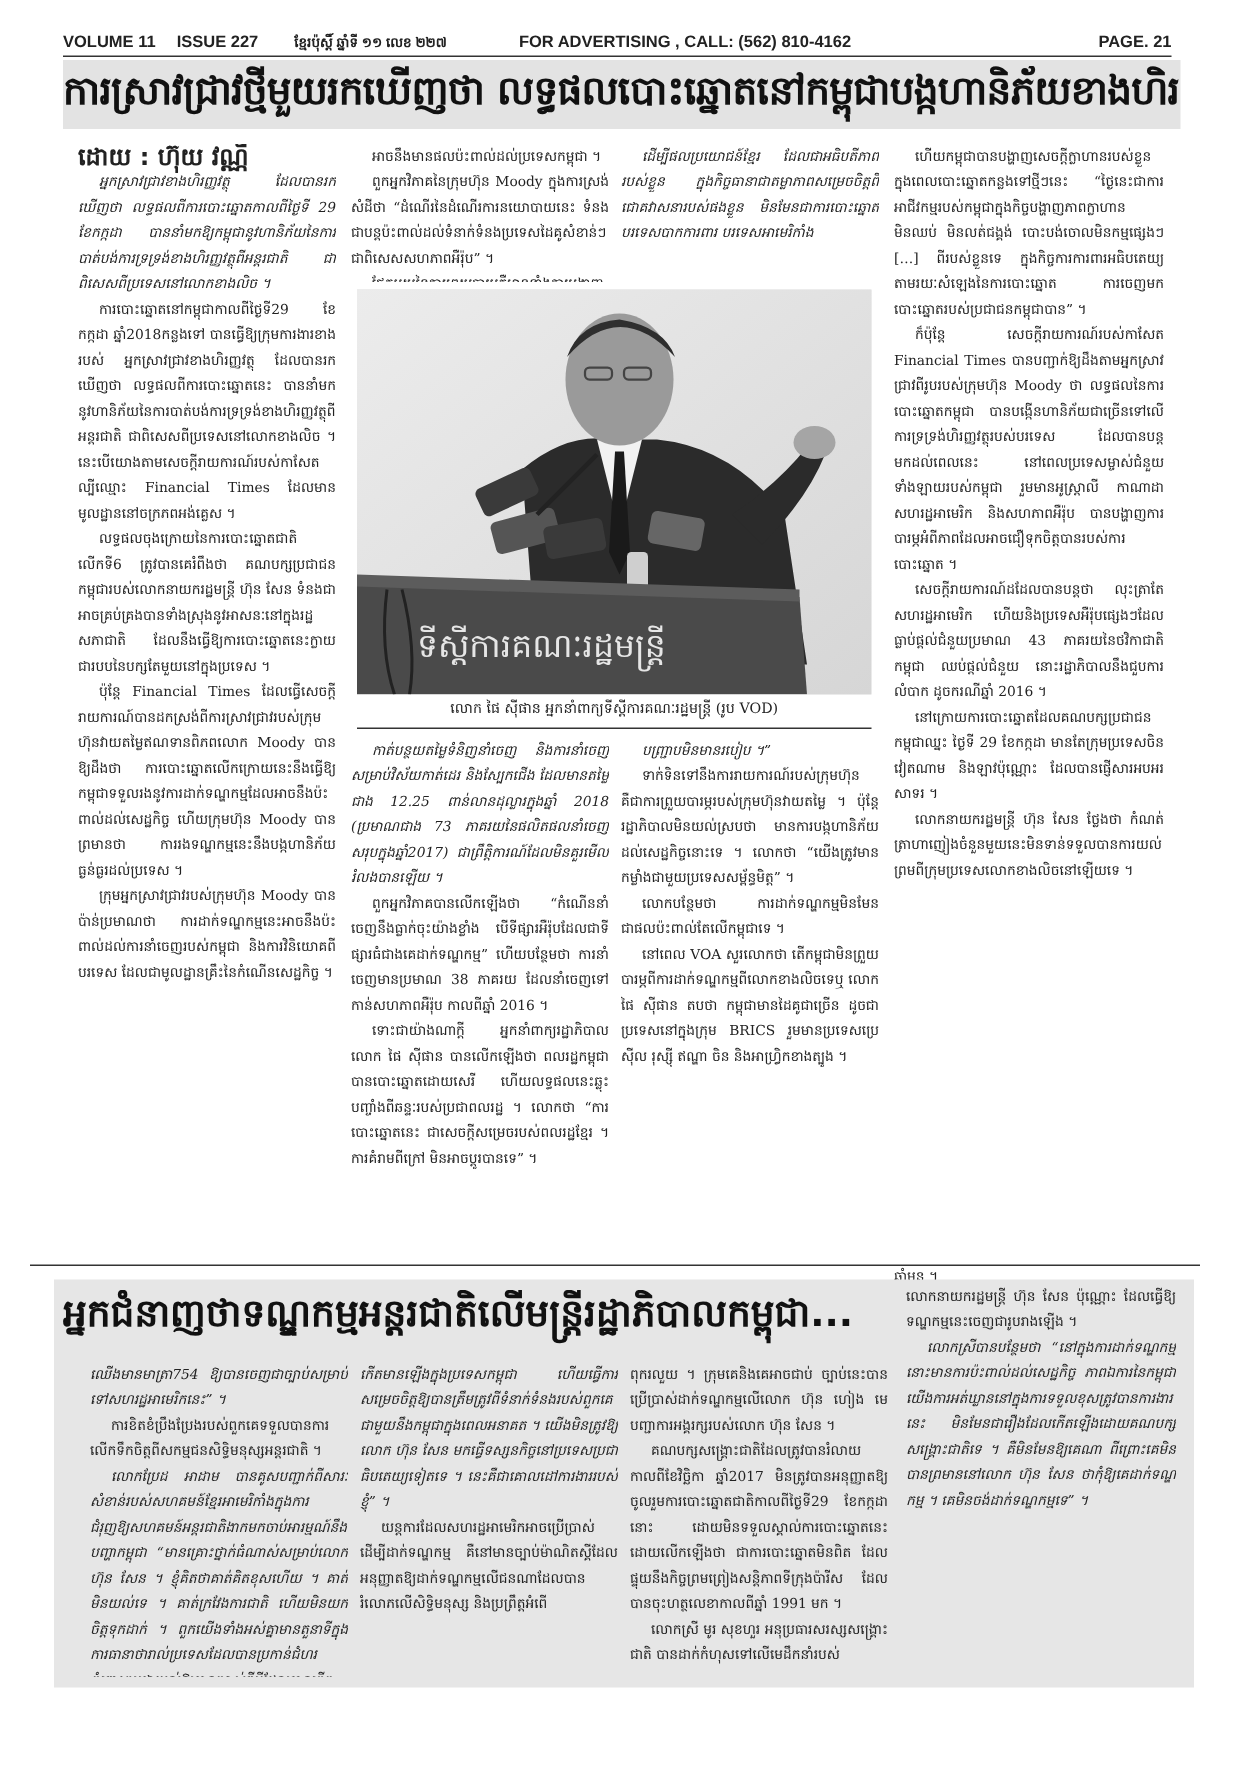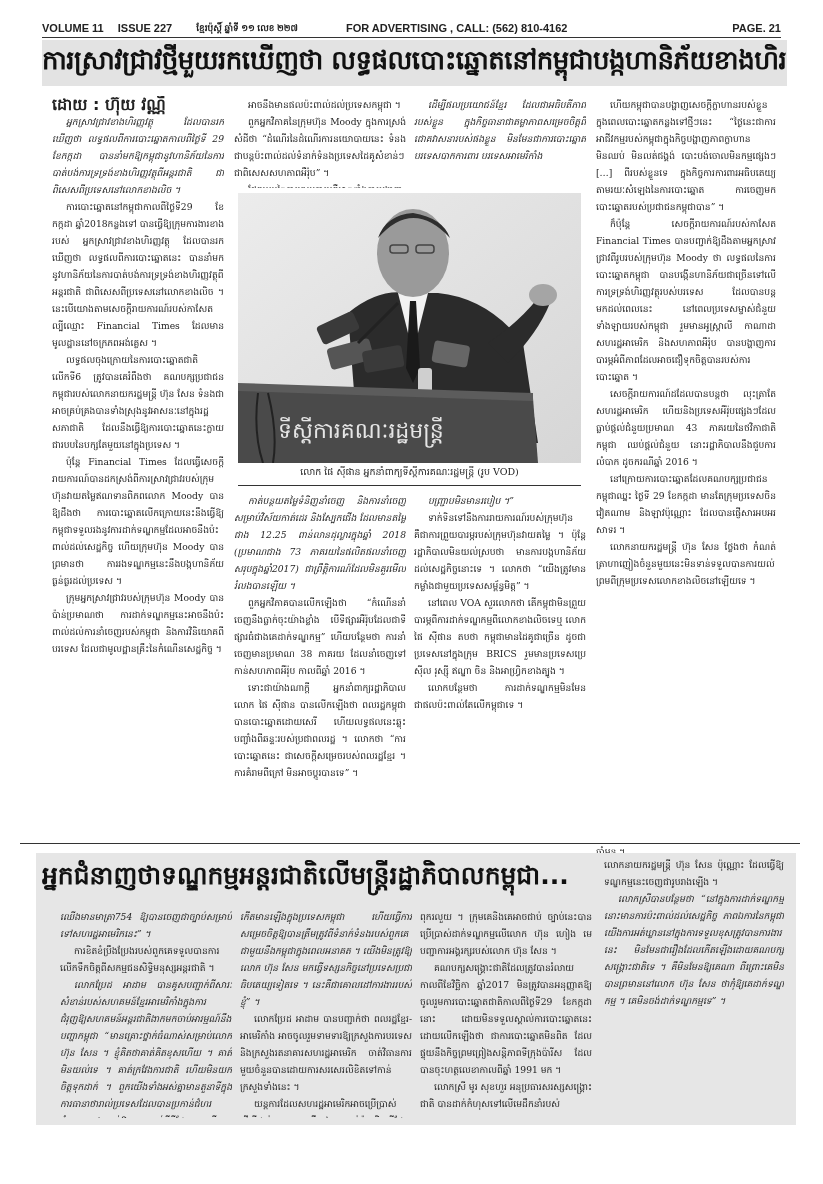--- a/index.html
+++ b/index.html
@@ -105,22 +105,22 @@
 
 <div class="col" style="left:234px; top:492px; width:172px; height:340px;">
   <p class="it">កាត់បន្ថយតម្លៃទំនិញនាំចេញ និងការនាំចេញសម្រាប់វិស័យកាត់ដេរ និងស្បែកជើង ដែលមានតម្លៃជាង 12.25 ពាន់លានដុល្លារក្នុងឆ្នាំ 2018 (ប្រមាណជាង 73 ភាគរយនៃផលិតផលនាំចេញសរុបក្នុងឆ្នាំ2017) ជាព្រឹត្តិការណ៍ដែលមិនគួរមើលរំលងបានឡើយ ។</p>
   <p>ពួកអ្នកវិភាគបានលើកឡើងថា “កំណើននាំចេញនឹងធ្លាក់ចុះយ៉ាងខ្លាំង បើទីផ្សារអឺរ៉ុបដែលជាទីផ្សារធំជាងគេដាក់ទណ្ឌកម្ម” ហើយបន្ថែមថា ការនាំចេញមានប្រមាណ 38 ភាគរយ ដែលនាំចេញទៅកាន់សហភាពអឺរ៉ុប កាលពីឆ្នាំ 2016 ។</p>
   <p>ទោះជាយ៉ាងណាក្តី អ្នកនាំពាក្យរដ្ឋាភិបាល លោក ផៃ ស៊ីផាន បានលើកឡើងថា ពលរដ្ឋកម្ពុជាបានបោះឆ្នោតដោយសេរី ហើយលទ្ធផលនេះឆ្លុះបញ្ចាំងពីឆន្ទៈរបស់ប្រជាពលរដ្ឋ ។ លោកថា “ការបោះឆ្នោតនេះ ជាសេចក្តីសម្រេចរបស់ពលរដ្ឋខ្មែរ ។ ការគំរាមពីក្រៅ មិនអាចប្តូរបានទេ” ។</p>
 </div>
 
 <div class="col" style="left:414px; top:492px; width:172px; height:340px;">
   <p class="it">បញ្ជ្រាបមិនមានរបៀប ។”</p>
   <p>ទាក់ទិនទៅនឹងការរាយការណ៍របស់ក្រុមហ៊ុន គឺជាការព្រួយបារម្ភរបស់ក្រុមហ៊ុនវាយតម្លៃ ។ ប៉ុន្តែ រដ្ឋាភិបាលមិនយល់ស្របថា មានការបង្កហានិភ័យដល់សេដ្ឋកិច្ចនោះទេ ។ លោកថា “យើងត្រូវមានកម្លាំងជាមួយប្រទេសសម្ព័ន្ធមិត្ត” ។</p>
+  <p>លោកបន្ថែមថា ការដាក់ទណ្ឌកម្មមិនមែនជាផលប៉ះពាល់តែលើកម្ពុជាទេ ។</p>
   <p>នៅពេល VOA សួរលោកថា តើកម្ពុជាមិនព្រួយបារម្ភពីការដាក់ទណ្ឌកម្មពីលោកខាងលិចទេឬ លោក ផៃ ស៊ីផាន តបថា កម្ពុជាមានដៃគូជាច្រើន ដូចជាប្រទេសនៅក្នុងក្រុម BRICS រួមមានប្រទេសប្រេស៊ីល រុស្ស៊ី ឥណ្ឌា ចិន និងអាហ្វ្រិកខាងត្បូង ។</p>
-  <p>លោកបន្ថែមថា ការដាក់ទណ្ឌកម្មមិនមែនជាផលប៉ះពាល់តែលើកម្ពុជាទេ ។</p>
 </div>
 
 <div class="col" style="left:596px; top:96px; width:180px; height:735px;">
   <p>ហើយកម្ពុជាបានបង្ហាញសេចក្តីក្លាហានរបស់ខ្លួនក្នុងពេលបោះឆ្នោតកន្លងទៅថ្មីៗនេះ “ថ្ងៃនេះជាការអាជីវកម្មរបស់កម្ពុជាក្នុងកិច្ចបង្ហាញភាពក្លាហាន មិនឈប់ មិនលត់ជង្គង់ បោះបង់ចោលមិនកម្មផ្សេងៗ […] ពីរបស់ខ្លួនទេ ក្នុងកិច្ចការការពារអធិបតេយ្យ តាមរយៈសំឡេងនៃការបោះឆ្នោត ការចេញមកបោះឆ្នោតរបស់ប្រជាជនកម្ពុជាបាន” ។</p>
   <p>ក៏ប៉ុន្តែ សេចក្តីរាយការណ៍របស់កាសែត Financial Times បានបញ្ជាក់ឱ្យដឹងតាមអ្នកស្រាវជ្រាវពីរូបរបស់ក្រុមហ៊ុន Moody ថា លទ្ធផលនៃការបោះឆ្នោតកម្ពុជា បានបង្កើនហានិភ័យជាច្រើនទៅលើការទ្រទ្រង់ហិរញ្ញវត្ថុរបស់បរទេស ដែលបានបន្តមកដល់ពេលនេះ នៅពេលប្រទេសម្ចាស់ជំនួយទាំងឡាយរបស់កម្ពុជា រួមមានអូស្ត្រាលី កាណាដា សហរដ្ឋអាមេរិក និងសហភាពអឺរ៉ុប បានបង្ហាញការបារម្ភអំពីភាពដែលអាចជឿទុកចិត្តបានរបស់ការបោះឆ្នោត ។</p>
   <p>សេចក្តីរាយការណ៍ដដែលបានបន្តថា លុះត្រាតែសហរដ្ឋអាមេរិក ហើយនិងប្រទេសអឺរ៉ុបផ្សេងៗដែលធ្លាប់ផ្តល់ជំនួយប្រមាណ 43 ភាគរយនៃថវិកាជាតិកម្ពុជា ឈប់ផ្តល់ជំនួយ នោះរដ្ឋាភិបាលនឹងជួបការលំបាក ដូចករណីឆ្នាំ 2016 ។</p>
   <p>នៅក្រោយការបោះឆ្នោតដែលគណបក្សប្រជាជនកម្ពុជាឈ្នះ ថ្ងៃទី 29 ខែកក្កដា មានតែក្រុមប្រទេសចិន វៀតណាម និងឡាវប៉ុណ្ណោះ ដែលបានផ្ញើសារអបអរសាទរ ។</p>
   <p>លោកនាយករដ្ឋមន្ត្រី ហ៊ុន សែន ថ្លែងថា កំណត់ត្រាហាញៀងចំនួនមួយនេះមិនទាន់ទទួលបានការយល់ព្រមពីក្រុមប្រទេសលោកខាងលិចនៅឡើយទេ ។</p>
 </div>
 
@@ -133,21 +133,20 @@
 <div class="box2"></div>
 <div class="box2-headline">អ្នកជំនាញថាទណ្ឌកម្មអន្តរជាតិលើមន្ត្រីរដ្ឋាភិបាលកម្ពុជា...</div>
 
 <div class="col" style="left:60px; top:908px; width:172px; height:210px;">
   <p class="it" style="text-indent:0">ឈើងមានមាត្រា754 ឱ្យបានចេញជាច្បាប់សម្រាប់ទៅសហរដ្ឋអាមេរិកនេះ” ។</p>
   <p>ការខិតខំប្រឹងប្រែងរបស់ពួកគេទទួលបានការលើកទឹកចិត្តពីសកម្មជនសិទ្ធិមនុស្សអន្តរជាតិ ។</p>
   <p class="it">លោកប្រែដ អាដាម បានគូសបញ្ជាក់ពីសារៈសំខាន់របស់សហគមន៍ខ្មែរអាមេរិកាំងក្នុងការជំរុញឱ្យសហគមន៍អន្តរជាតិងាកមកចាប់អារម្មណ៍នឹងបញ្ហាកម្ពុជា “មានគ្រោះថ្នាក់ធំណាស់សម្រាប់លោក ហ៊ុន សែន ។ ខ្ញុំគិតថាគាត់គិតខុសហើយ ។ គាត់មិនយល់ទេ ។ គាត់ក្រវែងការជាតិ ហើយមិនយកចិត្តទុកដាក់ ។ ពួកយើងទាំងអស់គ្នាមានតួនាទីក្នុងការធានាថារាល់ប្រទេសដែលបានប្រកាន់ជំហរចំពោះកម្ពុជាយល់ឱ្យបានច្បាស់ពីអ្វីដែលបានកើតឡើង</p>
 </div>
 <div class="col" style="left:240px; top:908px; width:172px; height:210px;">
   <p class="it" style="text-indent:0">កើតមានឡើងក្នុងប្រទេសកម្ពុជា ហើយធ្វើការសម្រេចចិត្តឱ្យបានត្រឹមត្រូវពីទំនាក់ទំនងរបស់ពួកគេជាមួយនឹងកម្ពុជាក្នុងពេលអនាគត ។ យើងមិនត្រូវឱ្យលោក ហ៊ុន សែន មកធ្វើទស្សនកិច្ចនៅប្រទេសប្រជាធិបតេយ្យទៀតទេ ។ នេះគឺជាគោលដៅការងាររបស់ខ្ញុំ” ។</p>
-  <p>លោកប្រែដ អាដាម បានបញ្ជាក់ថា ពលរដ្ឋខ្មែរ-អាមេរិកាំង អាចចូលរួមទាមទារឱ្យក្រសួងការបរទេស និងក្រសួងរតនាគារសហរដ្ឋអាមេរិក ចាត់វិធានការមួយចំនួនបានដោយការសរសេរលិខិតទៅកាន់ក្រសួងទាំងនេះ ។</p>
   <p>យន្តការដែលសហរដ្ឋអាមេរិកអាចប្រើប្រាស់ដើម្បីដាក់ទណ្ឌកម្ម គឺនៅមានច្បាប់ម៉ាណិតស្គីដែលអនុញ្ញាតឱ្យដាក់ទណ្ឌកម្មលើជនណាដែលបានរំលោភលើសិទ្ធិមនុស្ស និងប្រព្រឹត្តអំពើ</p>
 </div>
 <div class="col" style="left:420px; top:908px; width:172px; height:210px;">
   <p style="text-indent:0">ពុករលួយ ។ ក្រុមគេនិងគេអាចជាប់ ច្បាប់នេះបានប្រើប្រាស់ដាក់ទណ្ឌកម្មលើលោក ហ៊ុន ហៀង មេបញ្ជាការអង្គរក្សរបស់លោក ហ៊ុន សែន ។</p>
   <p>គណបក្សសង្គ្រោះជាតិដែលត្រូវបានរំលាយកាលពីខែវិច្ឆិកា ឆ្នាំ2017 មិនត្រូវបានអនុញ្ញាតឱ្យចូលរួមការបោះឆ្នោតជាតិកាលពីថ្ងៃទី29 ខែកក្កដានោះ ដោយមិនទទួលស្គាល់ការបោះឆ្នោតនេះ ដោយលើកឡើងថា ជាការបោះឆ្នោតមិនពិត ដែលផ្ទុយនឹងកិច្ចព្រមព្រៀងសន្តិភាពទីក្រុងប៉ារីស ដែលបានចុះហត្ថលេខាកាលពីឆ្នាំ 1991 មក ។</p>
   <p>លោកស្រី មូរ សុខហួរ អនុប្រធារសរស្សសង្គ្រោះជាតិ បានដាក់កំហុសទៅលើមេដឹកនាំរបស់</p>
 </div>
 <div class="col" style="left:604px; top:856px; width:180px; height:262px;">
   <p style="text-indent:0">លោកនាយករដ្ឋមន្ត្រី ហ៊ុន សែន ប៉ុណ្ណោះ ដែលធ្វើឱ្យទណ្ឌកម្មនេះចេញជារូបរាងឡើង ។</p>
   <p class="it">លោកស្រីបានបន្ថែមថា “នៅក្នុងការដាក់ទណ្ឌកម្មនោះមានការប៉ះពាល់ដល់សេដ្ឋកិច្ច ភាពឯការនៃកម្ពុជាយើងការអត់ឃ្លាននៅក្នុងការទទួលខុសត្រូវបានការងារនេះ មិនមែនជារឿងដែលកើតឡើងដោយគណបក្សសង្គ្រោះជាតិទេ ។ គឺមិនមែនឱ្យគេណា ពីព្រោះគេមិនបានព្រមាននៅលោក ហ៊ុន សែន ថាកុំឱ្យគេដាក់ទណ្ឌកម្ម ។ គេមិនចង់ដាក់ទណ្ឌកម្មទេ” ។</p>

